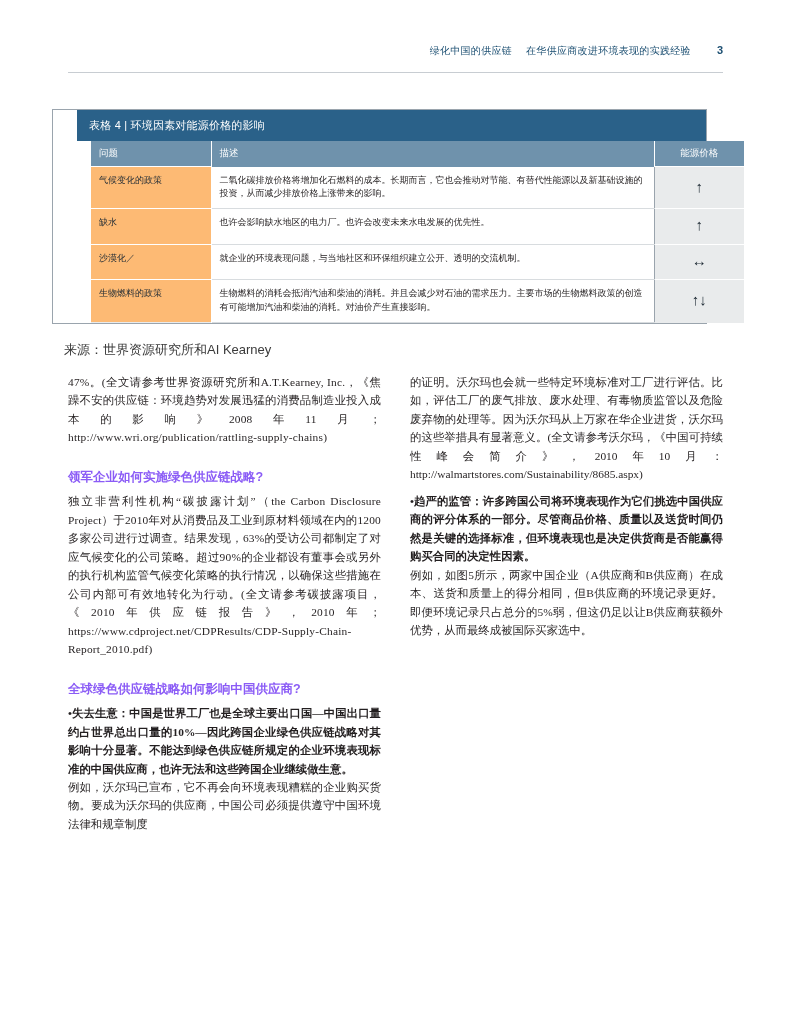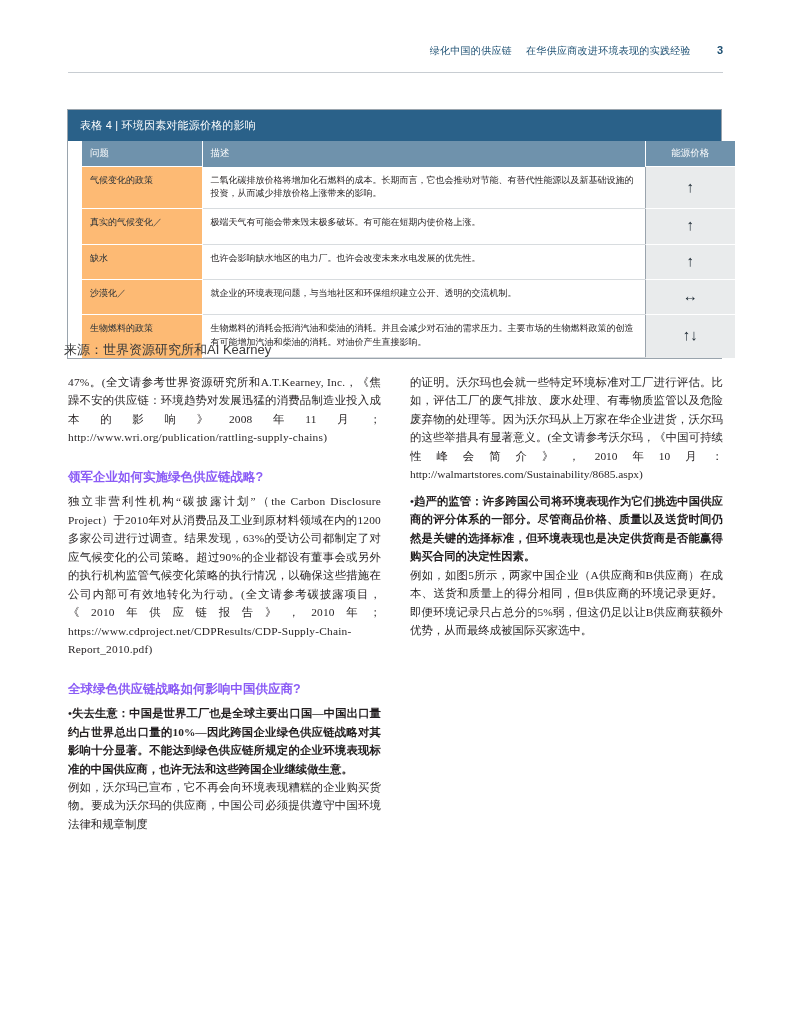--- a/index.html
+++ b/index.html
@@ -54,25 +54,26 @@
     left: 68px;
     top: 72px;
     width: 655px;
     height: 1px;
     background: #c8cdd2;
   }
 
   
   .table-wrap {
     position: absolute;
-    left: 67px;
+    left: 52px;
     top: 109px;
     width: 655px;
     border: 1px solid #9aa4ad;
     box-sizing: border-box;
+    padding-left: 24px;
   }
   .table-title {
     background: #2a6189;
     color: #ffffff;
     font-family: "Liberation Sans", sans-serif;
     font-size: 11px;
     padding: 8px 12px;
     letter-spacing: 0.2px;
   }
   table.env {
@@ -200,25 +201,20 @@
           <th>能源价格</th>
         </tr>
       </thead>
       <tbody>
         <tr>
           <td class="cat">气候变化的政策</td>
           <td class="desc">二氧化碳排放价格将增加化石燃料的成本。长期而言，它也会推动对节能、有替代性能源以及新基础设施的投资，从而减少排放价格上涨带来的影响。</td>
           <td class="price">↑</td>
         </tr>
         <tr>
-          <td class="cat">真实的气候变化／</td>
-          <td class="desc">极端天气有可能会带来毁末极多破坏。有可能在短期内使价格上涨。</td>
-          <td class="price">↑</td>
-        </tr>
-        <tr>
           <td class="cat">缺水</td>
           <td class="desc">也许会影响缺水地区的电力厂。也许会改变未来水电发展的优先性。</td>
           <td class="price">↑</td>
         </tr>
         <tr>
           <td class="cat">沙漠化／</td>
           <td class="desc">就企业的环境表现问题，与当地社区和环保组织建立公开、透明的交流机制。</td>
           <td class="price">↔</td>
         </tr>
         <tr>

